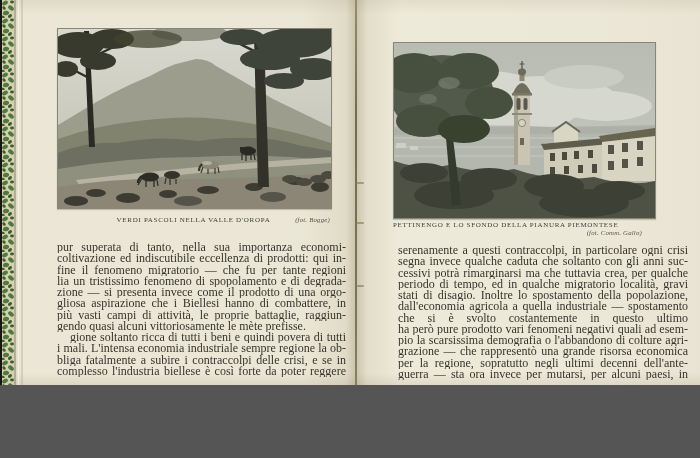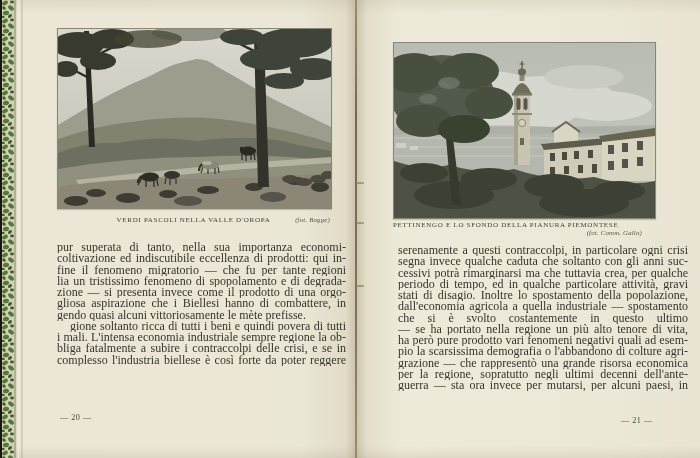--- a/index.html
+++ b/index.html
@@ -1,17 +1,17 @@
 <!DOCTYPE html>
 <html><head>
 <meta charset="utf-8">
 <style>
   html,body { margin:0; padding:0; background:#555; }
   .book {
-    position:relative; width:700px; height:458px; overflow:hidden;
+    position:relative; width:700px; height:385px; overflow:hidden;
     font-family:"Liberation Serif", serif;
     background:
       linear-gradient(180deg, rgba(115,105,80,0.10), rgba(115,105,80,0) 14px),
       linear-gradient(0deg, rgba(115,105,80,0.12), rgba(115,105,80,0) 12px),
       linear-gradient(90deg,
         #e3decb 0%, #ebe6d5 3.5%,
         #ebe7d6 43%, #e1dbc7 49.4%, #cbc3aa 50.8%, #e3ddca 52.4%, #eeead9 57%,
         #ece8d8 86%, #e8e3d2 100%);
   }
   .edge-black { position:absolute; left:0; top:0; width:2px; height:458px; background:#17160f; }
@@ -166,20 +166,21 @@
   </div>
 
   <div class="textcol tc-left">
     <div class="para para-end">
         <div class="tline">pur superata di tanto, nella sua importanza economi-</div>
         <div class="tline">coltivazione ed indiscutibile eccellenza di prodotti: qui in-</div>
         <div class="tline">fine il fenomeno migratorio — che fu per tante regioni d'Ita-</div>
         <div class="tline">lia un tristissimo fenomeno di spopolamento e di degrada-</div>
         <div class="tline">zione — si presenta invece come il prodotto di una orgo-</div>
         <div class="tline">gliosa aspirazione che i Biellesi hanno di combattere, in</div>
+        <div class="tline">più vasti campi di attività, le proprie battaglie, raggiun-</div>
         <div class="tline">gendo quasi alcuni vittoriosamente le mète prefisse.</div>
       </div>
     <div class="para para-indent">
         <div class="tline">gione soltanto ricca di tutti i beni e quindi povera di tutti</div>
         <div class="tline">i mali. L'intensa economia industriale sempre regione la ob-</div>
         <div class="tline">bliga fatalmente a subire i contraccolpi delle crisi, e se in</div>
         <div class="tline">complesso l'industria biellese è così forte da poter reggere</div>
       </div>
   </div>
   <div class="pagenum pn-left">— 20 —</div>
@@ -280,25 +281,24 @@
   <div class="caption-row cap-right">
     <span>PETTINENGO E LO SFONDO DELLA PIANURA PIEMONTESE</span>
   </div>
   <div class="credit-row-right credit">(fot. Comm. Gallo)</div>
 
   <div class="textcol tc-right">
     <div class="para">
         <div class="tline">serenamente a questi contraccolpi, in particolare ogni crisi</div>
         <div class="tline">segna invece qualche caduta che soltanto con gli anni suc-</div>
         <div class="tline">cessivi potrà rimarginarsi ma che tuttavia crea, per qualche</div>
-        <div class="tline">periodo di tempo, ed in qualche particolare attività, gravi</div>
+        <div class="tline">periodo di tempo, ed in qualche migratorio località, gravi</div>
         <div class="tline">stati di disagio. Inoltre lo spostamento della popolazione,</div>
         <div class="tline">dall'economia agricola a quella industriale — spostamento</div>
         <div class="tline">che si è svolto costantemente in questo ultimo cinquantennio</div>
-        <div class="tline">— se ha portato nella regione un più alto tenore di vita,</div>
         <div class="tline">ha però pure prodotto vari fenomeni negativi quali ad esem-</div>
         <div class="tline">pio la scarsissima demografia o l'abbandono di colture agri-</div>
         <div class="tline">grazione — che rappresentò una grande risorsa economica</div>
         <div class="tline">per la regione, sopratutto negli ultimi decenni dell'ante-</div>
         <div class="tline">guerra — sta ora invece per mutarsi, per alcuni paesi, in</div>
       </div>
   </div>
   <div class="pagenum pn-right">— 21 —</div>
 
   <div class="gutter-line"></div>

